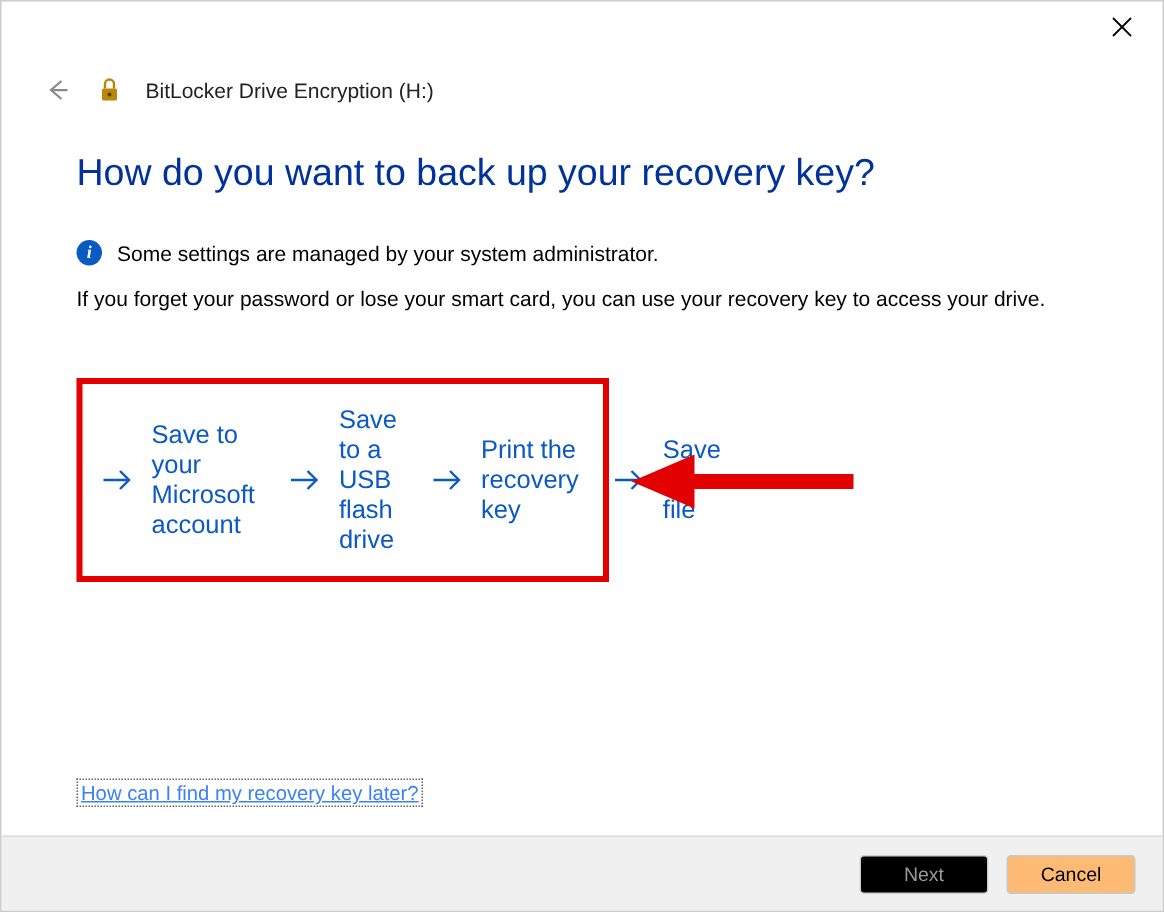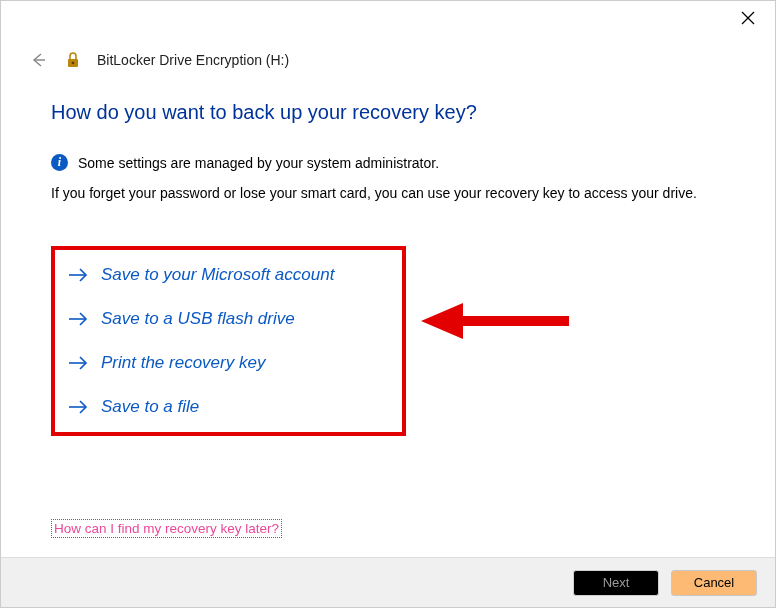--- a/index.html
+++ b/index.html
@@ -58,21 +58,21 @@
   }
 
   
   .content {
     position: absolute;
     top: 100px;
     left: 50px;
     right: 50px;
   }
   .main-heading {
-    font-size: 20px;
+    font-size: 25px;
     color: #003399;
     font-weight: 400;
     margin: 0 0 30px 0;
   }
   .info-row {
     display: flex;
     align-items: center;
     gap: 10px;
     margin-bottom: 14px;
   }
@@ -90,23 +90,22 @@
   }
   .info-text { color: #000; }
   .desc-text { color: #000; margin-bottom: 45px; }
 
   
   .options-box {
     border: 4px solid #e30000;
     padding: 14px 20px 14px 12px;
     width: 355px;
     display: flex;
-    flex-direction: column;
+    flex-direction: row;
     gap: 22px;
-    font-style: italic;
   }
   .option-link {
     display: flex;
     align-items: center;
     gap: 12px;
     cursor: pointer;
   }
   .option-arrow {
     width: 22px; height: 22px;
     flex-shrink: 0;
@@ -125,21 +124,22 @@
     height: 40px;
     pointer-events: none;
   }
 
   
   .help-link {
     position: absolute;
     left: 50px;
     top: 518px;
     font-size: 13.5px;
-    color: #ec4899;
+    color: #3b82f6;
+    text-decoration: underline;
     cursor: pointer;
     border: 1px dotted #666;
     padding: 1px 2px;
   }
 
   
   .footer {
     position: absolute;
     bottom: 0;
     left: 0;

